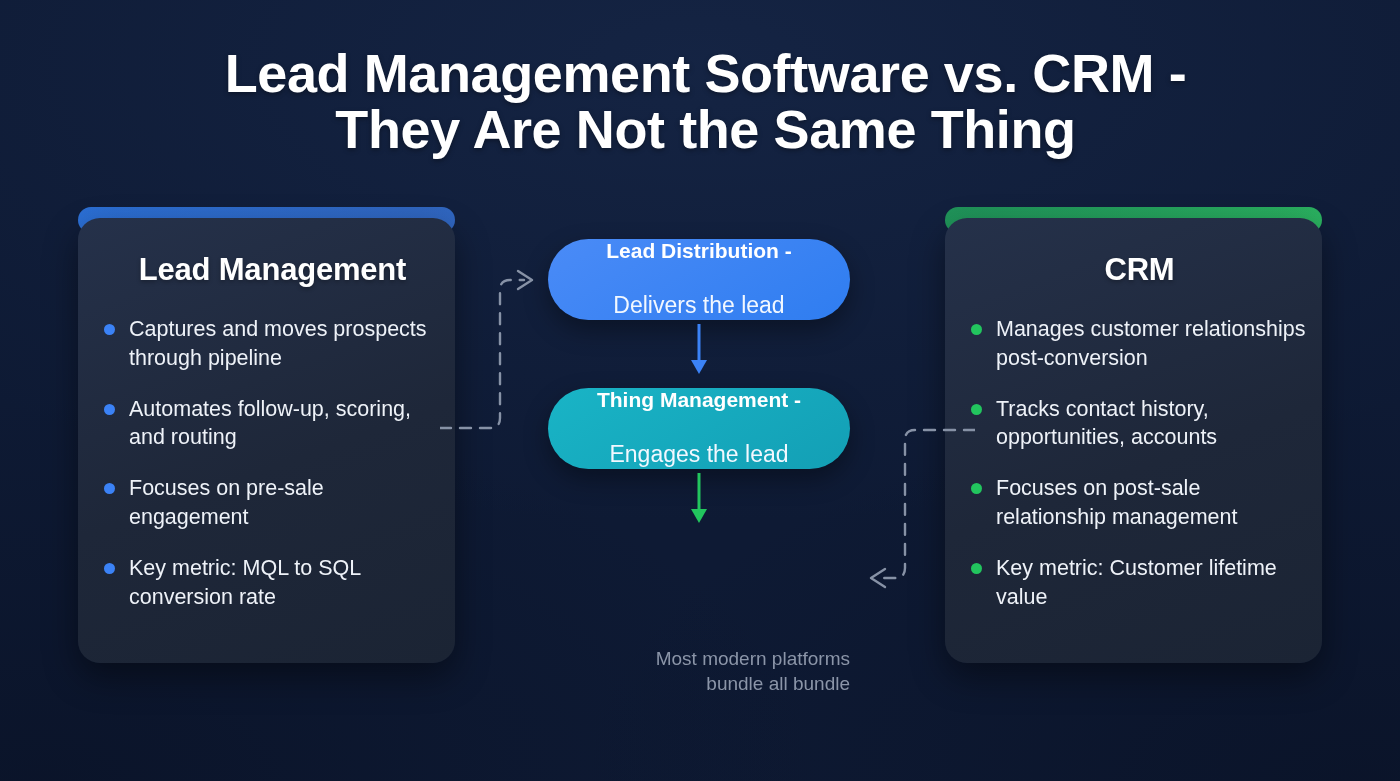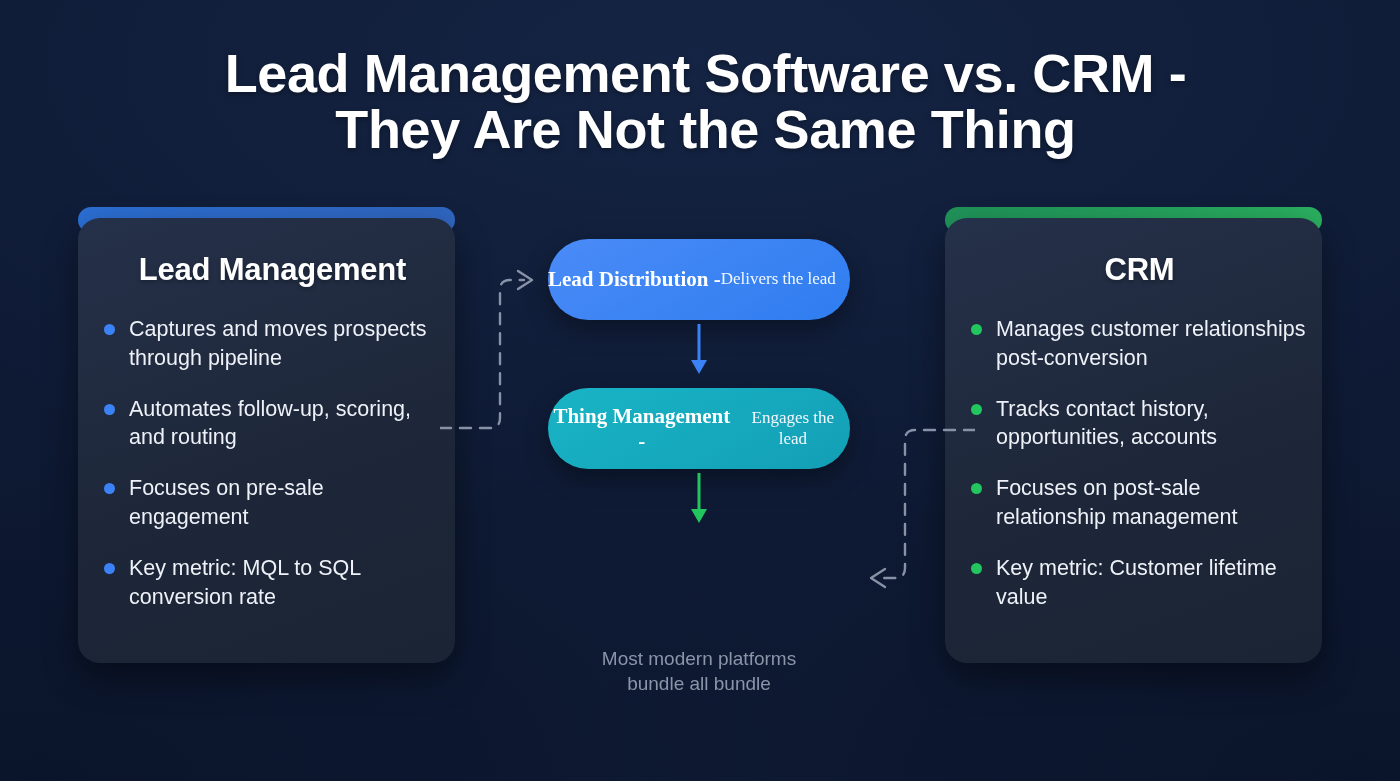--- a/index.html
+++ b/index.html
@@ -94,39 +94,38 @@
   }
 
   
   .pill{
     position:absolute;
     left:548px;
     width:302px;
     height:81px;
     border-radius:42px;
     display:flex;
-    flex-direction:row;
+    flex-direction:column;
     align-items:center;
-    justify-content:flex-start;
+    justify-content:space-between;
     box-shadow:0 10px 24px rgba(0,0,0,0.35);
     text-align:center;
-    font-family:Liberation Serif, serif;
   }
   .pill .l1{ font-size:21px; font-weight:bold; line-height:1.18; color:#ffffff; }
-  .pill .l2{ font-size:17px; font-weight:normal; line-height:1.2; color:#f2f8ff; }
+  .pill .l2{ font-size:23px; font-weight:normal; line-height:1.2; color:#f2f8ff; }
 
   .pill.blue { top:239px; background:linear-gradient(150deg,#4a8bf7 0%,#2f7df0 100%); }
   .pill.teal { top:388px; background:linear-gradient(150deg,#19b4c6 0%,#139fb5 100%); }
   .pill.green{ top:537px; background:linear-gradient(150deg,#35c85f 0%,#24b553 100%); }
 
   .pill-caption{
     position:absolute;
     left:548px; width:302px;
     top:646px;
-    text-align:center;
+    text-align:right;
     font-size:19px;
     line-height:1.32;
     color:#8b95a8;
   }
 
   
   .v-arrow{ position:absolute; left:679px; width:40px; height:60px; }
 
   
   .connector{ position:absolute; }

